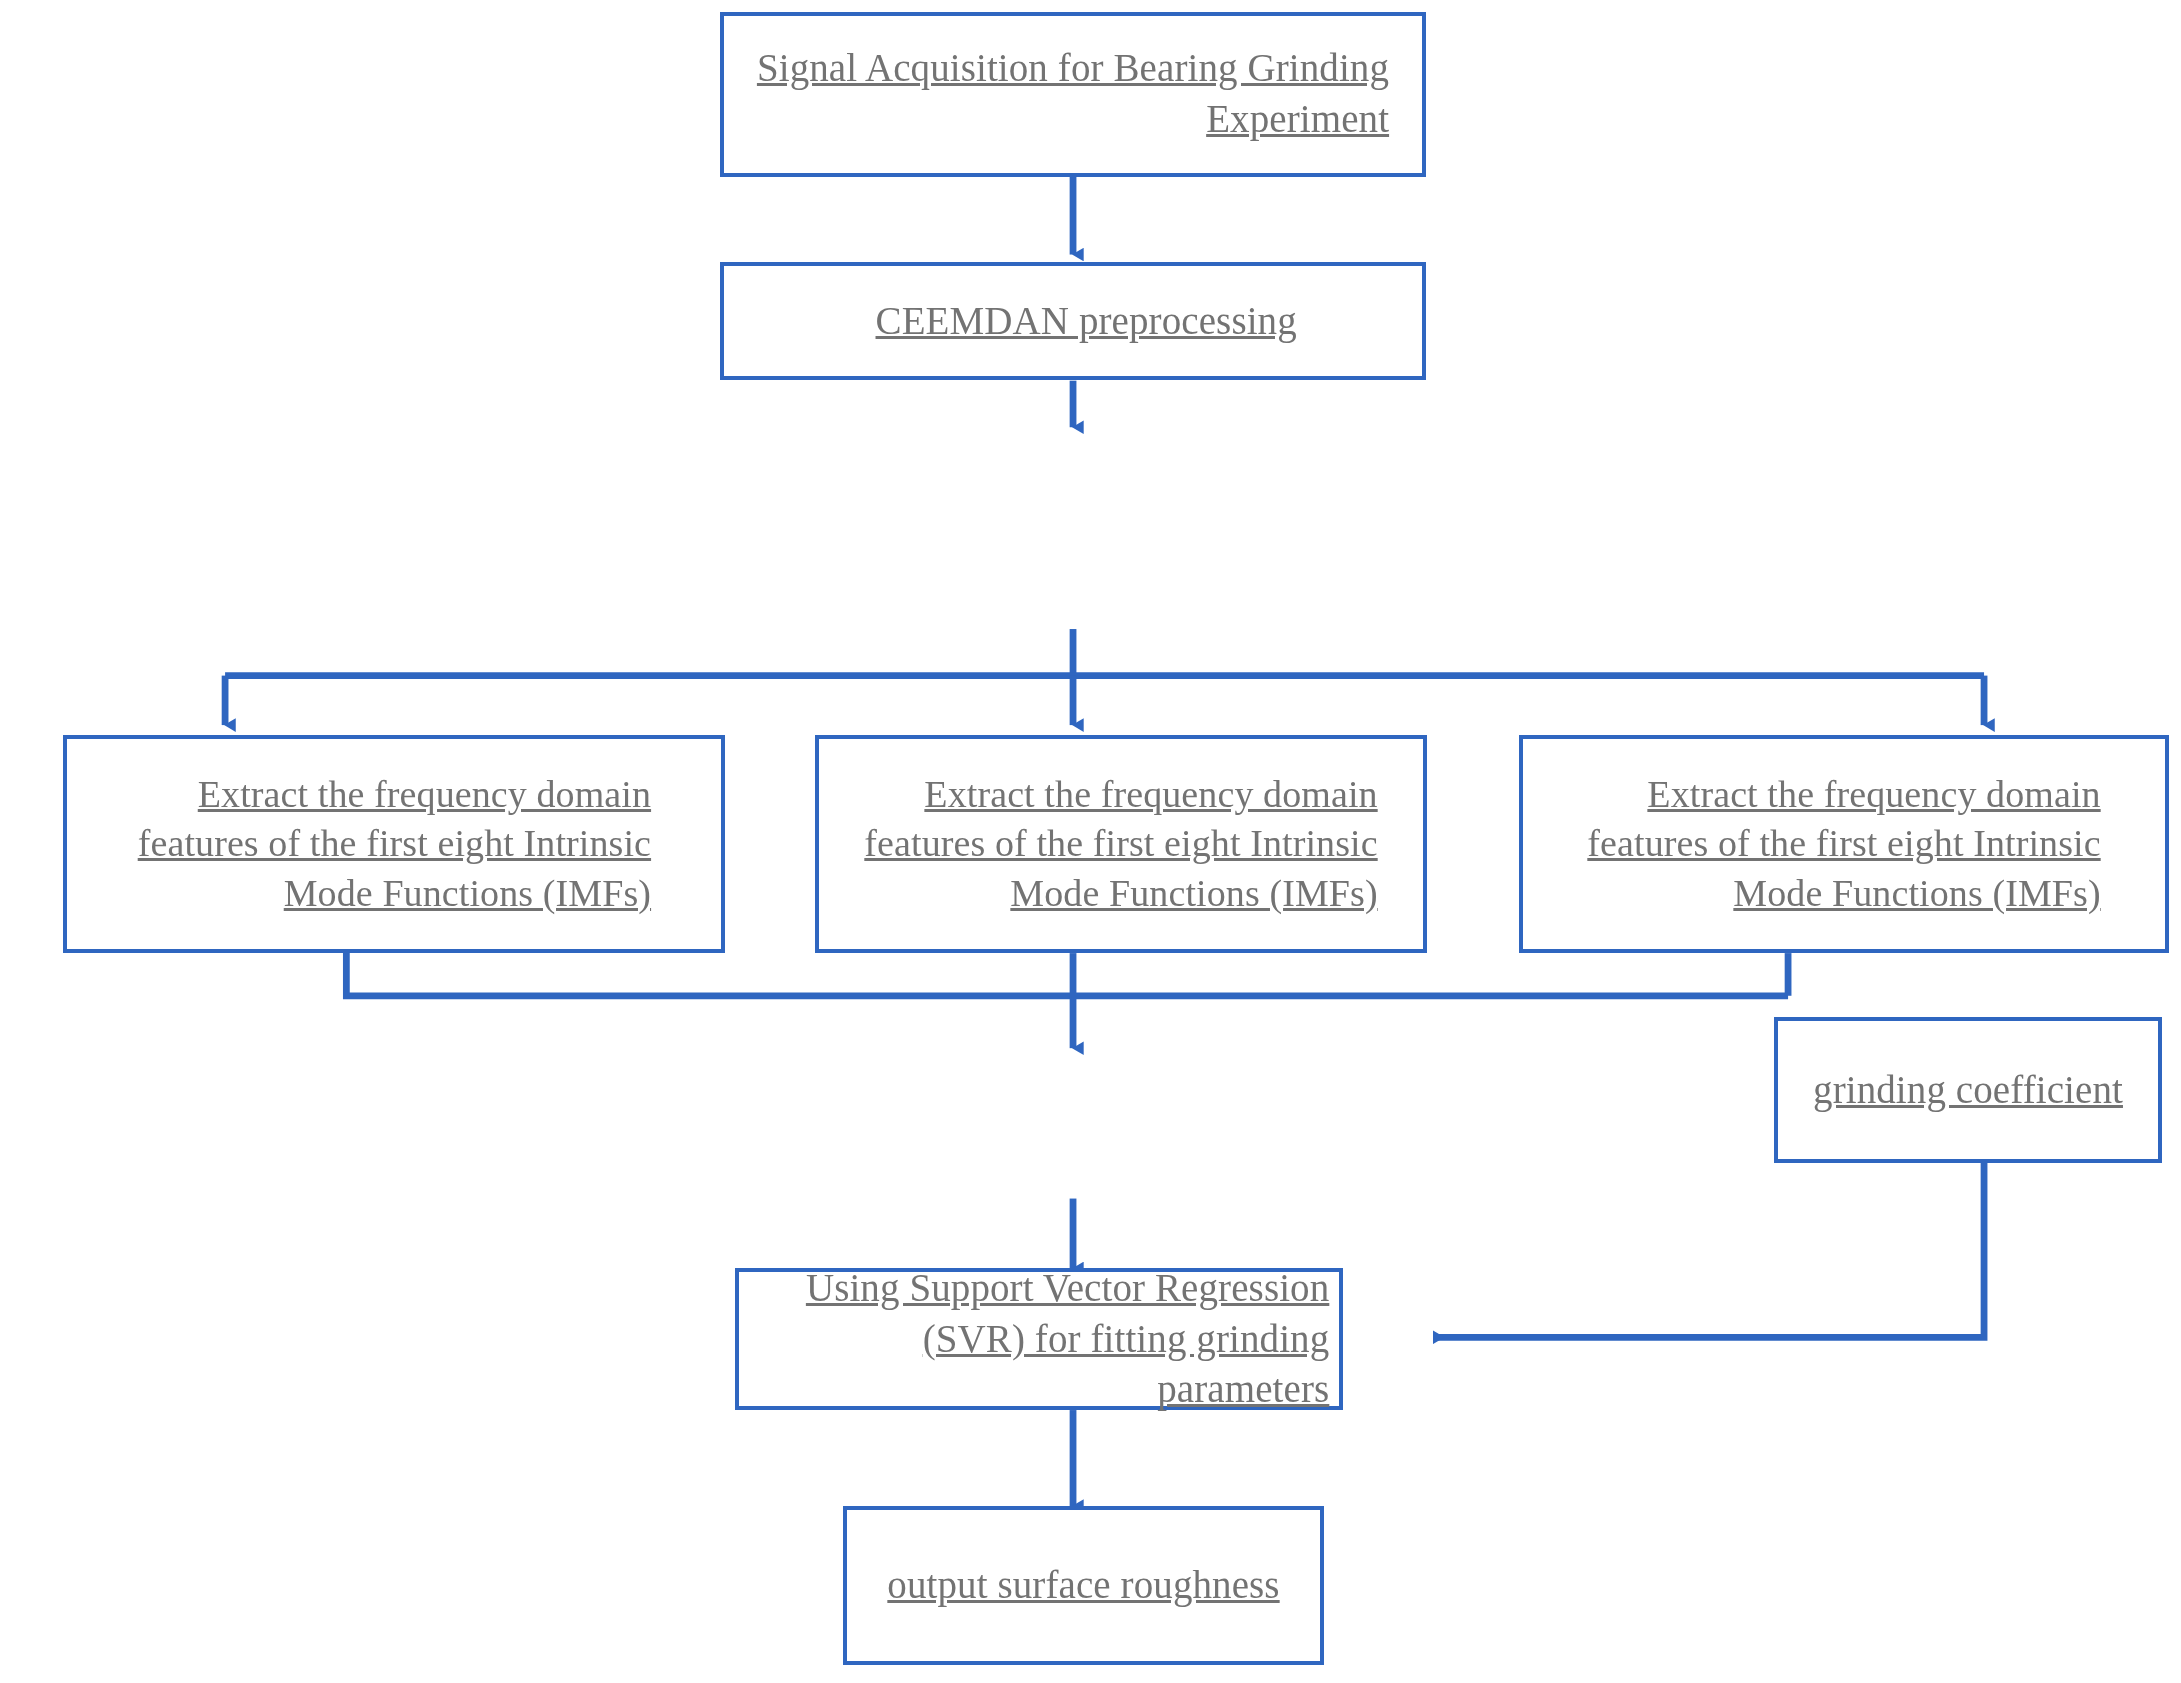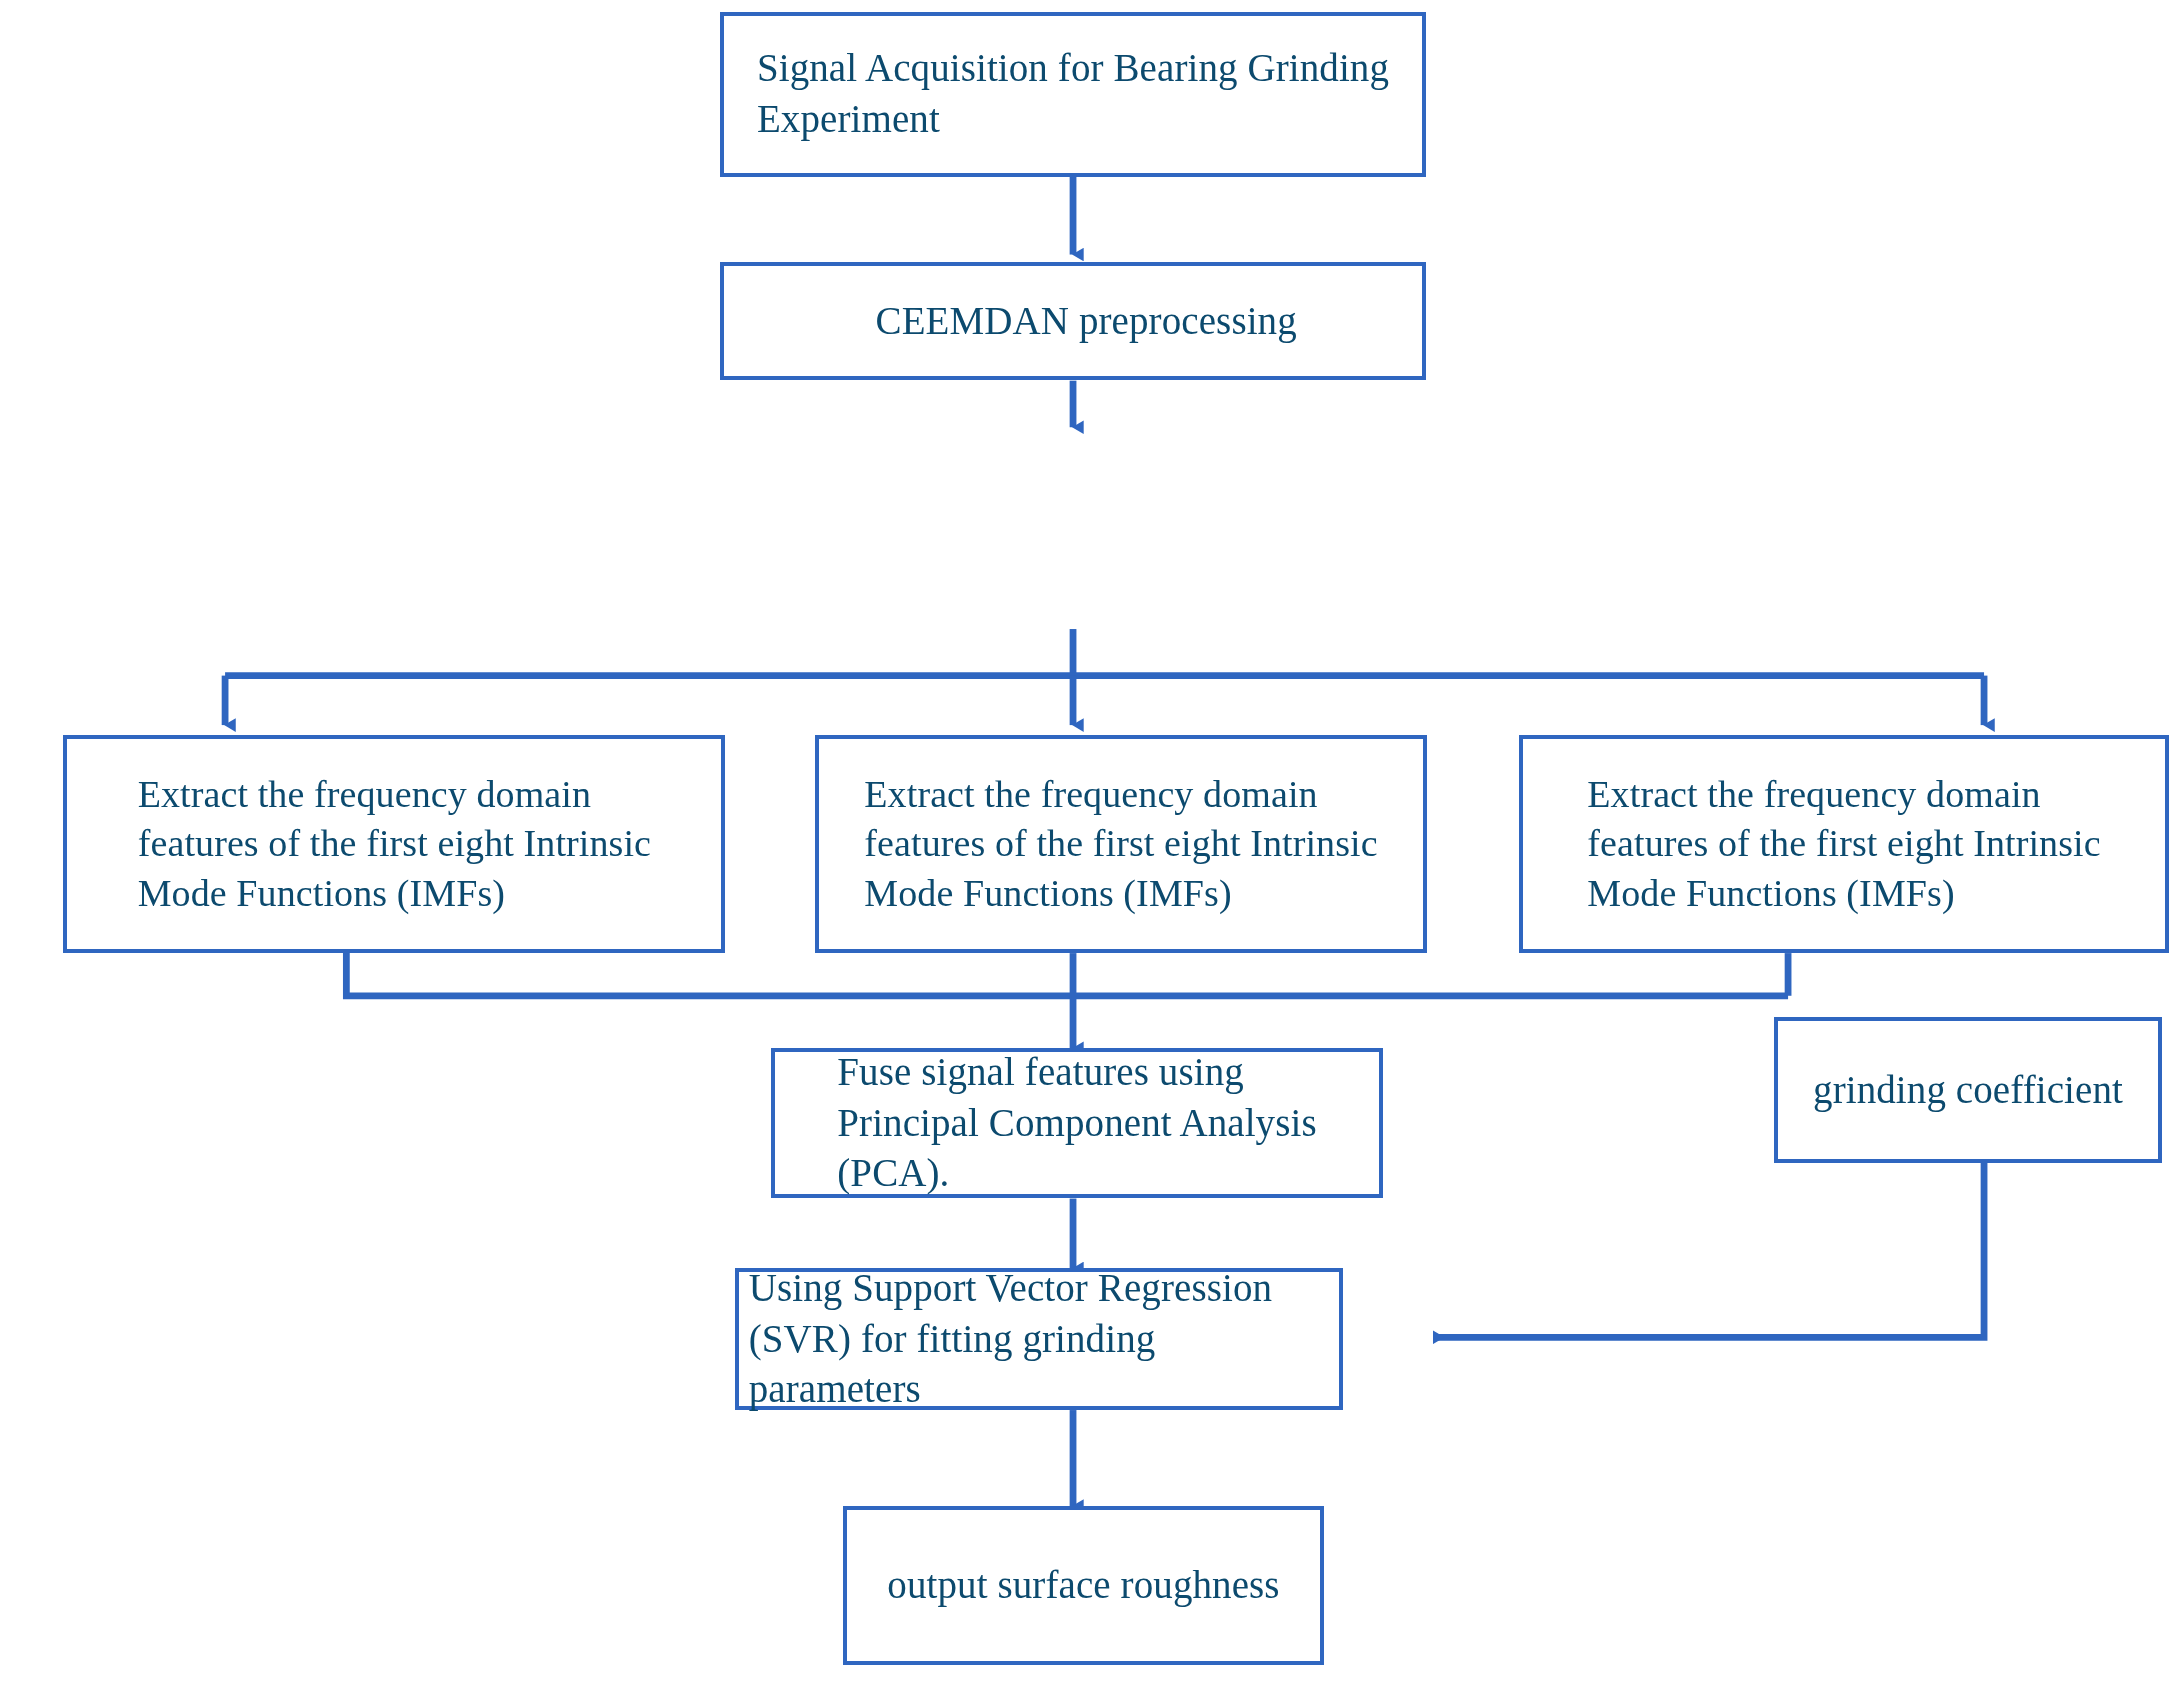--- a/index.html
+++ b/index.html
@@ -28,27 +28,28 @@
     pointer-events: none;
   }
   .node {
     position: absolute;
     box-sizing: border-box;
     border: 4.9px solid #2f66c0;
     background: #ffffff;
     display: flex;
     align-items: center;
     justify-content: center;
-    text-align: left;
-    color: #0c4a6e;
+    text-align: right;
+    color: #737373;
     font-size: 39px;
     line-height: 1.30;
     letter-spacing: 0.1px;
     padding: 3.9px 9.7px;
     white-space: pre-line;
+    text-decoration: underline;
   }
   .node.small { font-size: 38px; margin-left: 44px; }
 </style>
 </head>
 <body>
 
 <div id="canvas">
 
   <svg id="wires" viewBox="0 0 2248 1735" xmlns="http://www.w3.org/2000/svg">
     <defs>
@@ -98,23 +99,20 @@
 Mode Functions (IMFs)</div>
 
   <div class="node small" style="left:771px; top:735px; width:612px; height:218px;">Extract the frequency domain
 features of the first eight Intrinsic
 Mode Functions (IMFs)</div>
 
   <div class="node small" style="left:1475px; top:735px; width:650px; height:218px;">Extract the frequency domain
 features of the first eight Intrinsic
 Mode Functions (IMFs)</div>
 
-  <div class="node" style="left:771px; top:1048px; width:612px; height:150px;">Fuse signal features using
-Principal Component Analysis
-(PCA).</div>
 
   <div class="node" style="left:1774px; top:1017px; width:388px; height:146px;">grinding coefficient</div>
 
   <div class="node" style="left:735px; top:1268px; width:608px; height:142px;">Using Support Vector Regression
 (SVR) for fitting grinding parameters</div>
 
   <div class="node" style="left:835px; top:1506px; width:481px; height:159px;margin-left:8px;">output surface roughness</div>
 
 </div>
 

